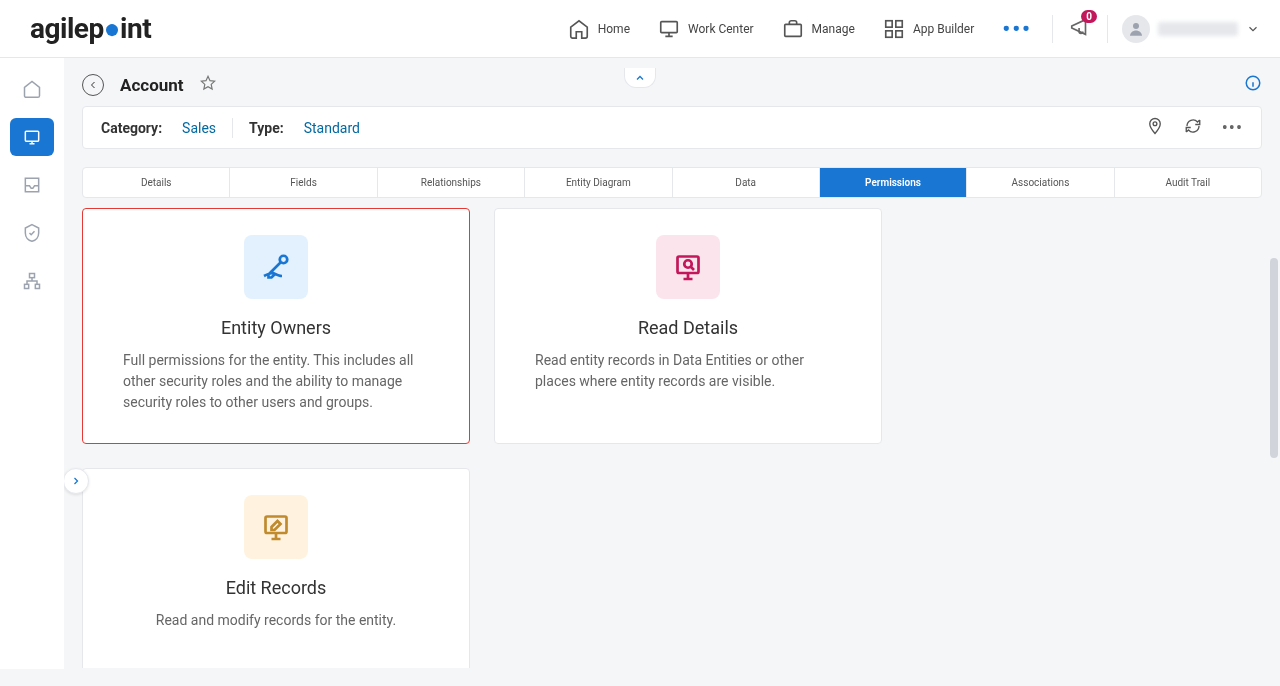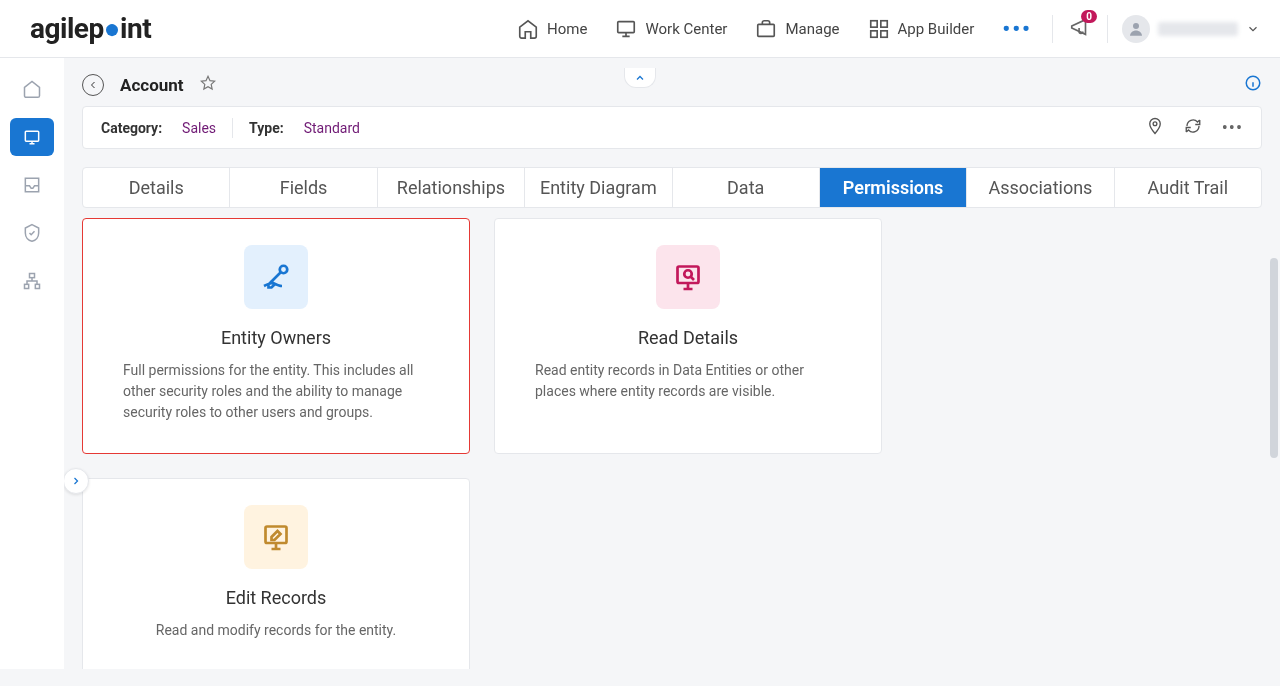--- a/index.html
+++ b/index.html
@@ -3,21 +3,21 @@
 <meta charset="utf-8">
 <style>
 * { box-sizing: border-box; margin: 0; padding: 0; }
 body { font-family: -apple-system, BlinkMacSystemFont, 'Segoe UI', Roboto, Arial, sans-serif; background: #f5f6f8; color: #333; width: 1280px; height: 686px; overflow: hidden; }
 
 
 .topnav { height: 58px; background: #fff; border-bottom: 1px solid #e5e7eb; display: flex; align-items: center; padding: 0 20px 0 30px; }
 .logo { font-size: 28px; font-weight: 700; color: #222; letter-spacing: -0.5px; }
 .logo .dot { color: #1976d2; font-weight: 900; }
 .topnav-items { display: flex; align-items: center; gap: 28px; margin-left: auto; }
-.nav-item { display: flex; align-items: center; gap: 8px; font-size: 15px; color: #444; cursor: pointer; }
+.nav-item { display: flex; align-items: center; gap: 8px; font-size: 12px; color: #444; cursor: pointer; }
 .nav-item svg { width: 22px; height: 22px; }
 .more-dots { color: #1976d2; font-size: 22px; letter-spacing: 2px; cursor: pointer; font-weight: bold; }
 .topnav-right { display: flex; align-items: center; gap: 16px; margin-left: 20px; padding-left: 16px; border-left: 1px solid #e5e7eb; }
 .bell-wrap { position: relative; cursor: pointer; }
 .badge { position: absolute; top: -6px; right: -6px; background: #c2185b; color: #fff; font-size: 10px; font-weight: 700; border-radius: 10px; padding: 1px 5px; }
 .user-wrap { display: flex; align-items: center; gap: 8px; cursor: pointer; padding-left: 14px; border-left: 1px solid #e5e7eb; }
 .avatar { width: 28px; height: 28px; background: #e5e7eb; border-radius: 50%; display: flex; align-items: center; justify-content: center; }
 .avatar svg { width: 18px; height: 18px; fill: #9ca3af; }
 .username { width: 80px; height: 14px; background: #e5e7eb; border-radius: 3px; filter: blur(2px); }
 .chevron { width: 14px; height: 14px; }
@@ -45,30 +45,30 @@
 .back-circle svg { width: 12px; height: 12px; }
 .page-title { font-size: 17px; font-weight: 700; color: #222; }
 .star { cursor: pointer; }
 .info-icon { margin-left: auto; cursor: pointer; }
 .info-icon svg { stroke: #1976d2; }
 
 
 .meta-bar { background: #fff; border: 1px solid #e5e7eb; border-radius: 4px; display: flex; align-items: center; padding: 10px 18px; font-size: 14px; margin-bottom: 18px; }
 .meta-item { display: flex; gap: 20px; }
 .meta-item .label { font-weight: 700; color: #333; }
-.meta-item .value { color: #701a75; }
+.meta-item .value { color: #0369a1; }
 .meta-divider { width: 1px; height: 20px; background: #e5e7eb; margin: 0 16px; }
 .meta-actions { margin-left: auto; display: flex; gap: 20px; }
 .meta-actions .icon-btn { cursor: pointer; }
 .meta-actions svg { width: 18px; height: 18px; stroke: #555; }
 .kebab { font-size: 18px; color: #666; cursor: pointer; letter-spacing: 1px; }
 
 
 .tabs { display: flex; border: 1px solid #e5e7eb; border-radius: 4px; overflow: hidden; background: #fff; margin-bottom: 10px; }
-.tab { flex: 1; text-align: center; padding: 9px 0; font-size: 18px; color: #555; border-right: 1px solid #e5e7eb; cursor: pointer; }
+.tab { flex: 1; text-align: center; padding: 9px 0; font-size: 10px; color: #555; border-right: 1px solid #e5e7eb; cursor: pointer; }
 .tab:last-child { border-right: none; }
 .tab.active { background: #1976d2; color: #fff; font-weight: 600; }
 
 
 .cards-scroll { height: 460px; overflow-y: auto; padding-right: 8px; }
 .cards { display: grid; grid-template-columns: 388px 388px; gap: 24px; }
 .card { background: #fff; border: 1px solid #e5e7eb; border-radius: 4px; padding: 26px 40px 30px 40px; cursor: pointer; min-height: 228px; }
 .card.highlighted { border: 1.5px solid #e53935; }
 .card-icon { width: 64px; height: 64px; border-radius: 8px; display: flex; align-items: center; justify-content: center; margin: 0 auto 18px auto; }
 .card-title { font-size: 18px; font-weight: 400; color: #333; text-align: center; margin-bottom: 12px; }

